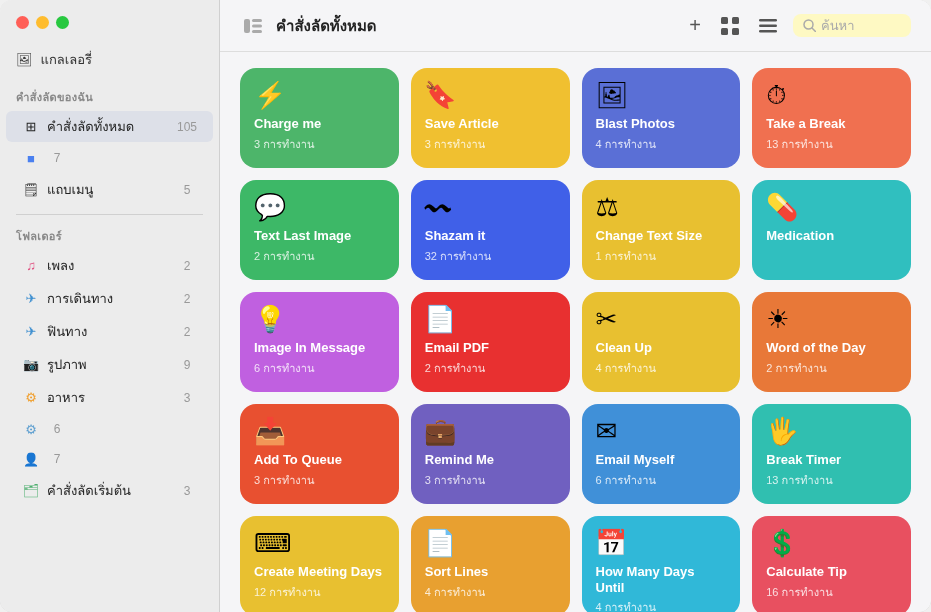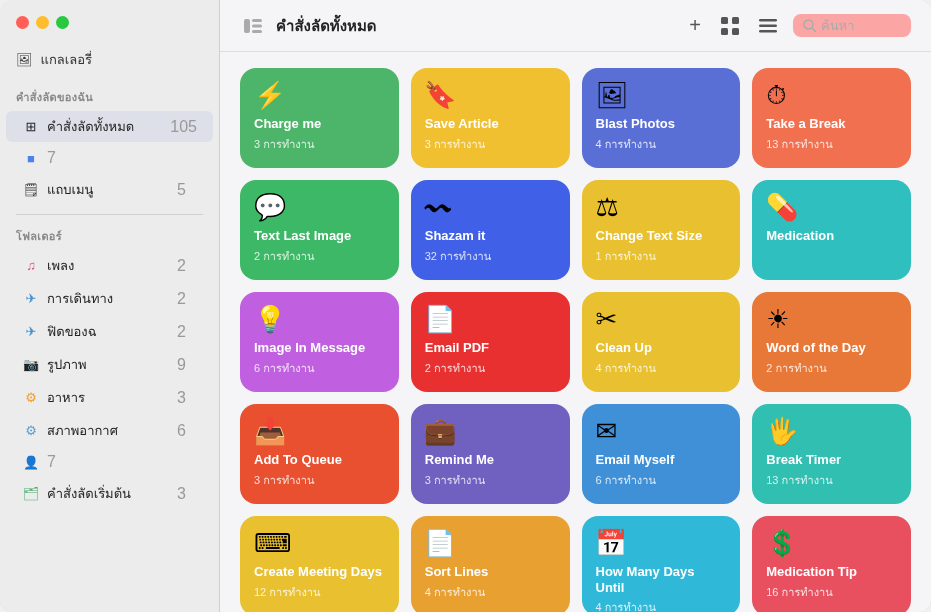--- a/index.html
+++ b/index.html
@@ -82,24 +82,24 @@
       display: flex;
       align-items: center;
       justify-content: center;
       font-size: 13px;
     }
     .sidebar-item .item-label {
       flex: 1;
       font-size: 13px;
     }
     .sidebar-item .item-count {
-      font-size: 16px;
+      font-size: 12px;
       color: #999;
       min-width: 20px;
-      text-align: left;
+      text-align: center;
     }
     .sidebar-divider {
       height: 1px;
       background: #d0d0d0;
       margin: 8px 16px;
     }
     
     .main {
       flex: 1;
       display: flex;
@@ -138,21 +138,21 @@
       color: #555;
       font-size: 18px;
       display: flex;
       align-items: center;
       padding: 2px 4px;
       border-radius: 4px;
     }
     .search-box {
       display: flex;
       align-items: center;
-      background: #fca5a5;
+      background: #fef9c3;
       border-radius: 8px;
       padding: 4px 10px;
       gap: 5px;
     }
     .search-box input {
       background: none;
       border: none;
       outline: none;
       font-size: 13px;
       color: #333;
@@ -238,36 +238,35 @@
       <span class="item-label">เพลง</span>
       <span class="item-count">2</span>
     </div>
     <div class="sidebar-item">
       <span class="item-icon" style="color:#4090d0">✈</span>
       <span class="item-label">การเดินทาง</span>
       <span class="item-count">2</span>
     </div>
     <div class="sidebar-item">
       <span class="item-icon" style="color:#4090d0">✈</span>
-      <span class="item-label">ฟิดของฉ</span>
+      <span class="item-label">ฟินทาง</span>
       <span class="item-count">2</span>
     </div>
     <div class="sidebar-item">
       <span class="item-icon" style="color:#e05050">📷</span>
       <span class="item-label">รูปภาพ</span>
       <span class="item-count">9</span>
     </div>
     <div class="sidebar-item">
       <span class="item-icon" style="color:#f0a030">⚙</span>
       <span class="item-label">อาหาร</span>
       <span class="item-count">3</span>
     </div>
     <div class="sidebar-item">
       <span class="item-icon" style="color:#60a0d0">⚙</span>
-      <span class="item-label">สภาพอากาศ</span>
       <span class="item-count">6</span>
     </div>
     <div class="sidebar-item">
       <span class="item-icon" style="color:#8060d0">👤</span>
       <span class="item-count">7</span>
     </div>
     <div class="sidebar-item">
       <span class="item-icon" style="color:#50b070">🗂</span>
       <span class="item-label">คำสั่งลัดเริ่มต้น</span>
       <span class="item-count">3</span>
@@ -406,18 +405,18 @@
     <div class="card-title">Sort Lines</div>
     <div class="card-subtitle">4 การทำงาน</div>
   </div>
         <div class="shortcut-card" style="background: rgb(48, 184, 216);">
     <div class="card-icon">📅</div>
     <div class="card-title">How Many Days Until</div>
     <div class="card-subtitle">4 การทำงาน</div>
   </div>
         <div class="shortcut-card" style="background: rgb(232, 80, 96);">
     <div class="card-icon">💲</div>
-    <div class="card-title">Medication Tip</div>
+    <div class="card-title">Calculate Tip</div>
     <div class="card-subtitle">16 การทำงาน</div>
   </div>
       </div>
   </div>
 </div>
 
 </body></html>

